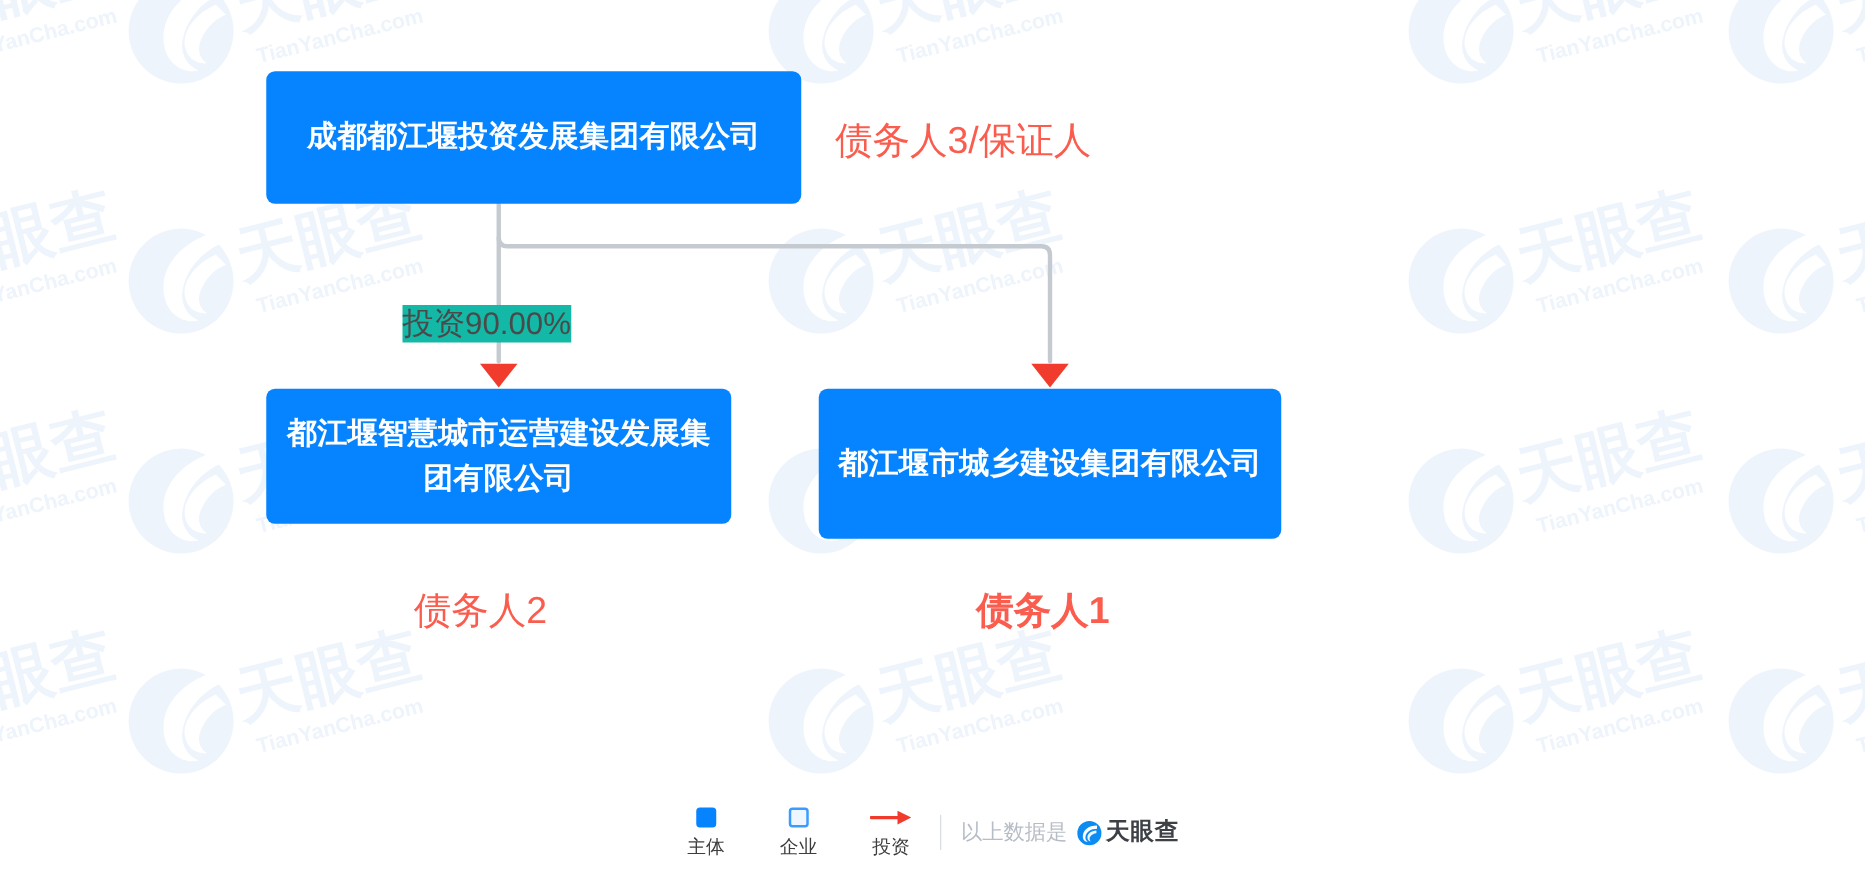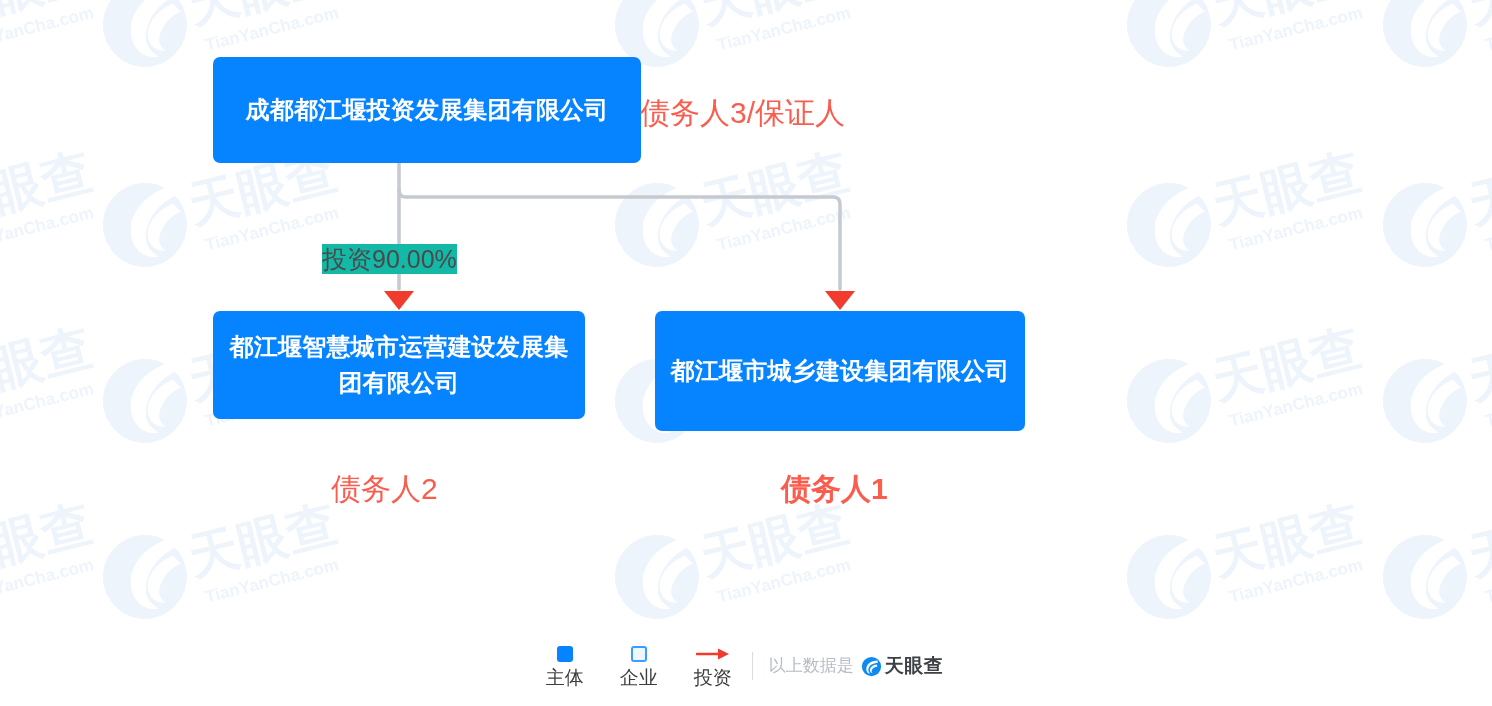--- a/index.html
+++ b/index.html
@@ -77,21 +77,21 @@
   #edge-label-right { left: 757px; top: 244px; }
 
   .role-label {
     position: absolute;
     z-index: 3;
     color: #fa5d4e;
     font-size: 30px;
     line-height: 36px;
     white-space: nowrap;
   }
-  #role-root  { left: 640px; top: 95px; }
+  #role-root  { left: 668px; top: 95px; }
   #role-left  { left: 331px; top: 471px; }
   #role-right { left: 781px; top: 471px; font-weight: bold; }
 
   
   #footer {
     position: absolute;
     left: 0;
     right: 0;
     bottom: 10px;
     height: 60px;
@@ -125,21 +125,21 @@
     border-radius: 3px;
   }
   .sw-hollow {
     width: 16px; height: 16px;
     background: #eef6ff;
     border: 2px solid #3c9bff;
     border-radius: 3px;
     box-sizing: border-box;
   }
   .legend-text {
-    font-size: 19px;
+    font-size: 15px;
     color: #3d3d3d;
     line-height: 18px;
     white-space: nowrap;
   }
   #legend-divider {
     width: 1px;
     height: 28px;
     background: #d8dde3;
     margin: 0 16px 0 0;
     align-self: center;

